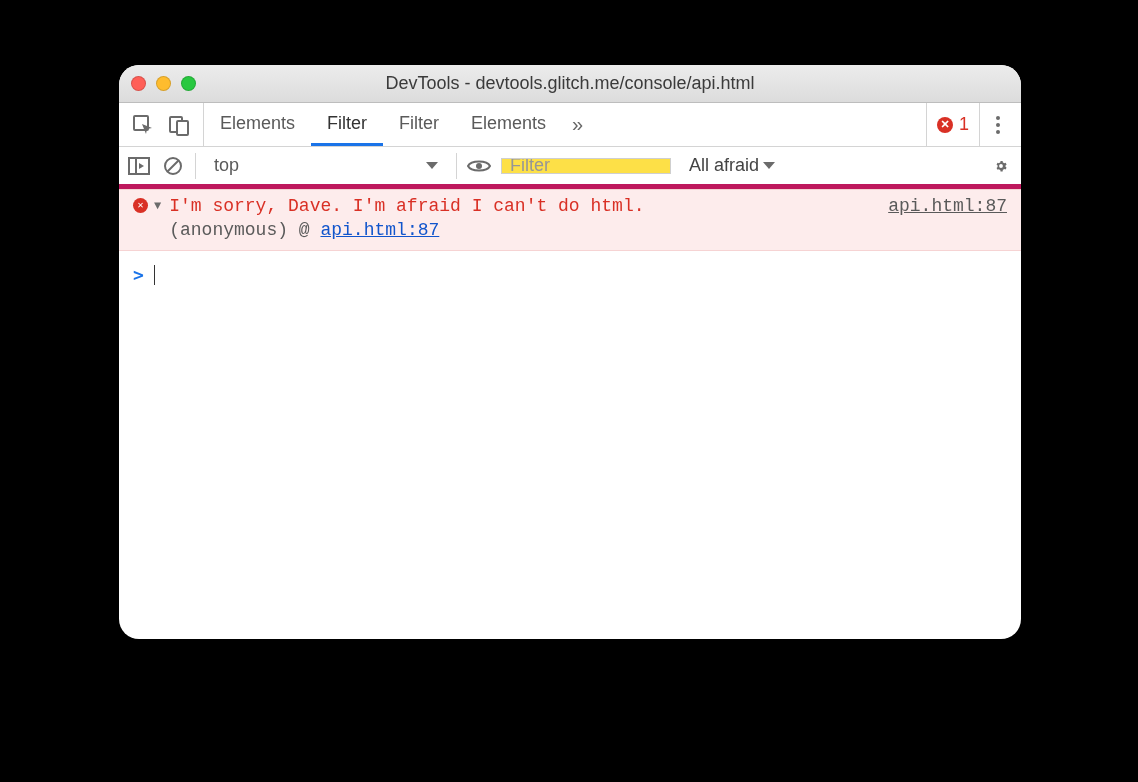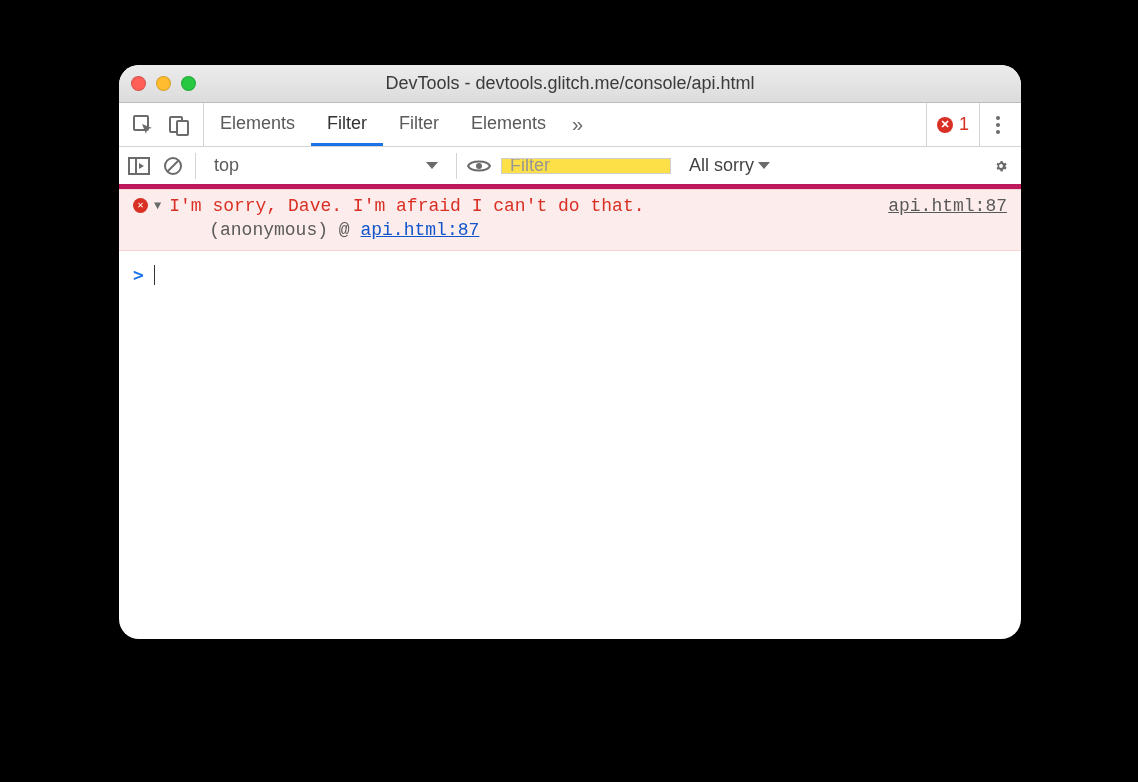--- a/index.html
+++ b/index.html
@@ -210,21 +210,20 @@
   .err-msg { color: #d93025; }
   .src-link {
     color: #5a5a5a;
     text-decoration: underline;
     cursor: pointer;
     white-space: nowrap;
   }
   .trace {
     color: #5a5a5a;
     margin-top: 4px;
-    margin-left: 40px;
   }
   .trace-link {
     color: #1155cc;
     text-decoration: underline;
     cursor: pointer;
   }
   .prompt-row {
     display: flex;
     align-items: center;
     gap: 10px;
@@ -339,39 +338,39 @@
     </div>
     <div class="ct-divider"></div>
     <span class="ct-icon eye">
       <svg width="24" height="16" viewBox="0 0 24 16" fill="none" stroke="#6b6b6b" stroke-width="2">
         <path d="M1 8 C4 2 20 2 23 8 C20 14 4 14 1 8 Z"></path>
         <circle cx="12" cy="8" r="3" fill="#6b6b6b" stroke="none"></circle>
       </svg>
     </span>
     <input class="filter-input" placeholder="Filter" style="">
     <div class="levels">
-      <span>All sorry</span>
+      <span>All afraid</span>
       <span class="tri-down"></span>
     </div>
     <span class="ct-icon gear">
       <svg width="22" height="22" viewBox="0 0 22 22" fill="#6b6b6b">
         <path d="M11 7.5a3.5 3.5 0 100 7 3.5 3.5 0 000-7zm8.4 3.5c0 .5-.05 1-.13 1.47l2.03 1.58-1.95 3.38-2.39-.96c-.76.6-1.63 1.07-2.57 1.37L14 21h-3.9l-.4-2.66c-.94-.3-1.81-.77-2.57-1.37l-2.39.96L2.79 14.55l2.03-1.58C4.74 12.5 4.7 12 4.7 11.5s.05-1 .13-1.47L2.79 8.45l1.95-3.38 2.39.96c.76-.6 1.63-1.07 2.57-1.37L10.1 2H14l.4 2.66c.94.3 1.81.77 2.57 1.37l2.39-.96 1.95 3.38-2.03 1.58c.08.47.13.97.13 1.47z"></path>
       </svg>
     </span>
   </div>
 
   <div class="console-body">
     <div class="log-error">
       <div class="gutter">
         <span class="err-icon">✕</span>
         <span class="disclosure">▼</span>
       </div>
       <div class="log-main">
         <div class="log-line1">
-          <span class="err-msg">I'm sorry, Dave. I'm afraid I can't do that.</span>
+          <span class="err-msg">I'm sorry, Dave. I'm afraid I can't do html.</span>
           <span class="src-link">api.html:87</span>
         </div>
         <div class="trace">
           <span>(anonymous)</span>
           <span>@</span>
           <span class="trace-link">api.html:87</span>
         </div>
       </div>
     </div>
 

